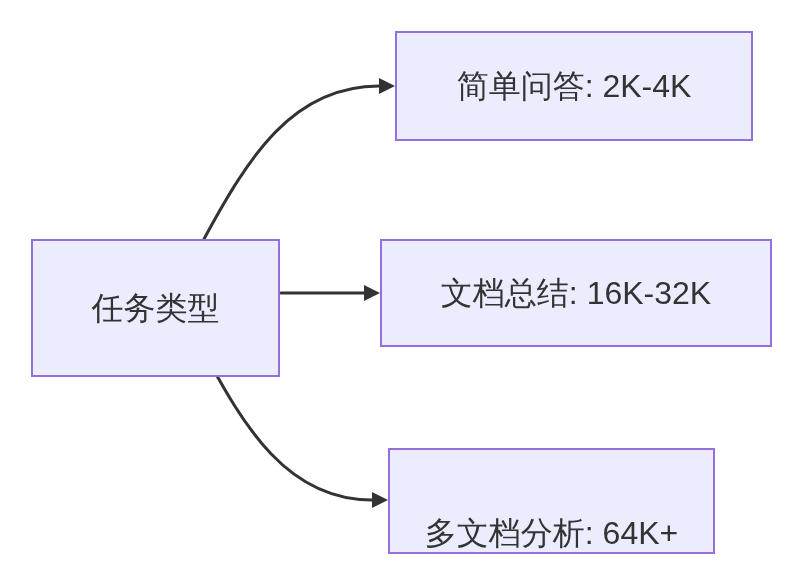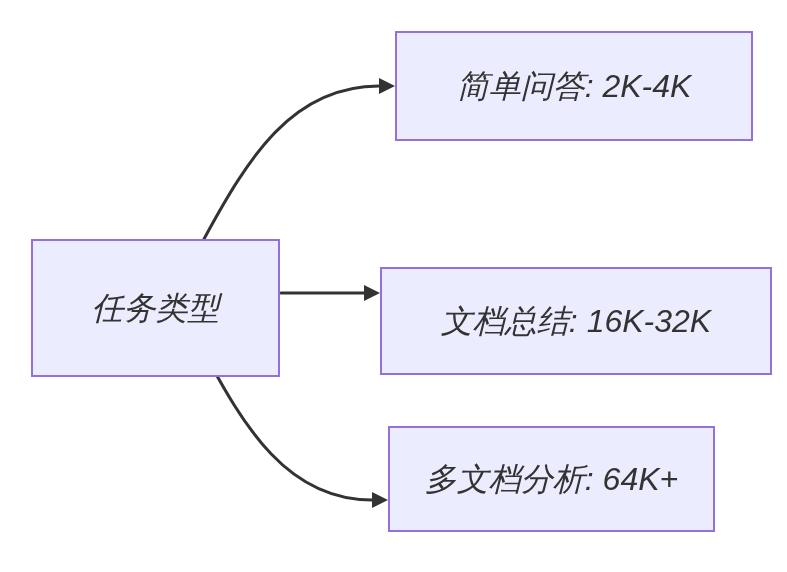--- a/index.html
+++ b/index.html
@@ -42,26 +42,25 @@
     background: var(--node-fill);
     border: 2px solid var(--node-border);
     display: flex;
     align-items: center;
     justify-content: center;
     color: var(--text);
     font-size: 32px;
     line-height: 1.2;
     white-space: nowrap;
     text-align: center;
-    font-style: italic;
   }
   .node-root     { left: 31px;  top: 239px; width: 249px; height: 138px; }
   .node-qa       { left: 395px; top: 31px;  width: 358px; height: 110px; }
-  .node-summary  { left: 380px; top: 239px; width: 392px; height: 108px; margin-top: 28px; }
-  .node-multidoc { left: 388px; top: 426px; width: 327px; height: 106px; }
+  .node-summary  { left: 380px; top: 239px; width: 392px; height: 108px; }
+  .node-multidoc { left: 388px; top: 448px; width: 327px; height: 106px; align-items: flex-end; }
 </style>
 </head>
 <body>
 
 <div class="canvas">
 
   <svg class="edges-layer" viewBox="0 0 787 572" xmlns="http://www.w3.org/2000/svg" aria-hidden="true">
 
     <path class="edge-path" d="M 204,239 C 248,158 292,86 379,86"></path>
     <polygon class="arrowhead" points="379,78 379,94 395,86"></polygon>

